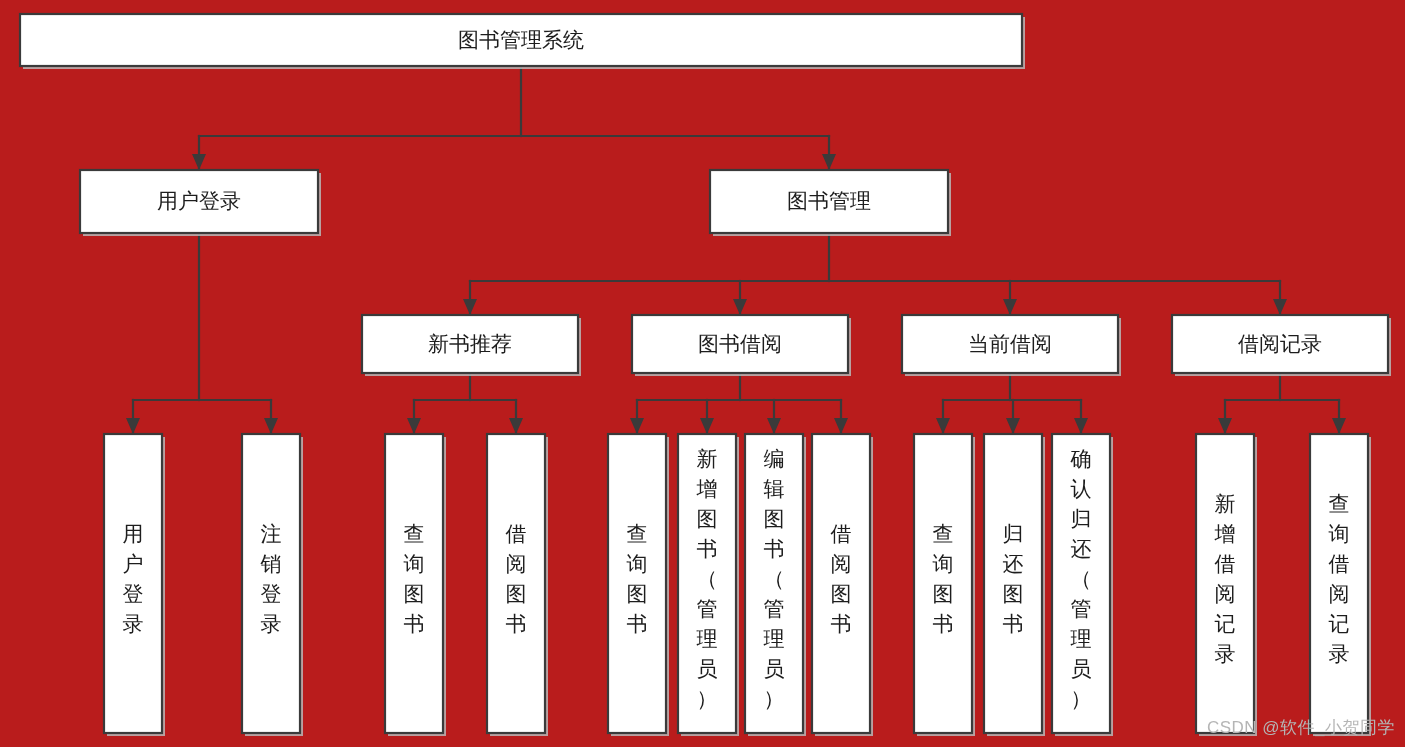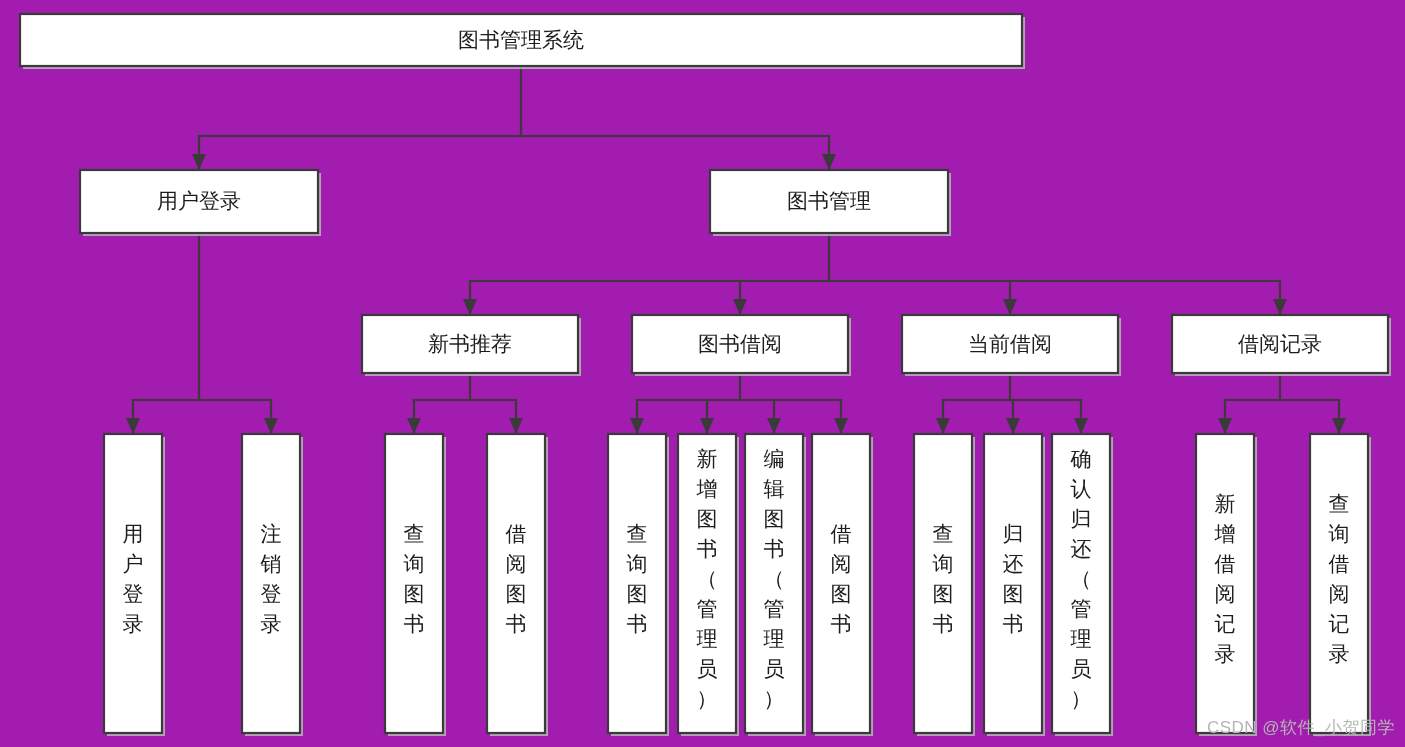--- a/index.html
+++ b/index.html
@@ -8,21 +8,21 @@
     padding: 0;
     background: #ffffff;
   }
   body {
     font-family: "Liberation Sans", "DejaVu Sans", sans-serif;
   }
   #diagram-root {
     position: relative;
     width: 1405px;
     height: 747px;
-    background: #a21caf;
+    background: #b91c1c;
     overflow: hidden;
   }
   svg#chart-svg {
     position: absolute;
     left: 0;
     top: 0;
     width: 1405px;
     height: 747px;
     display: block;
   }

